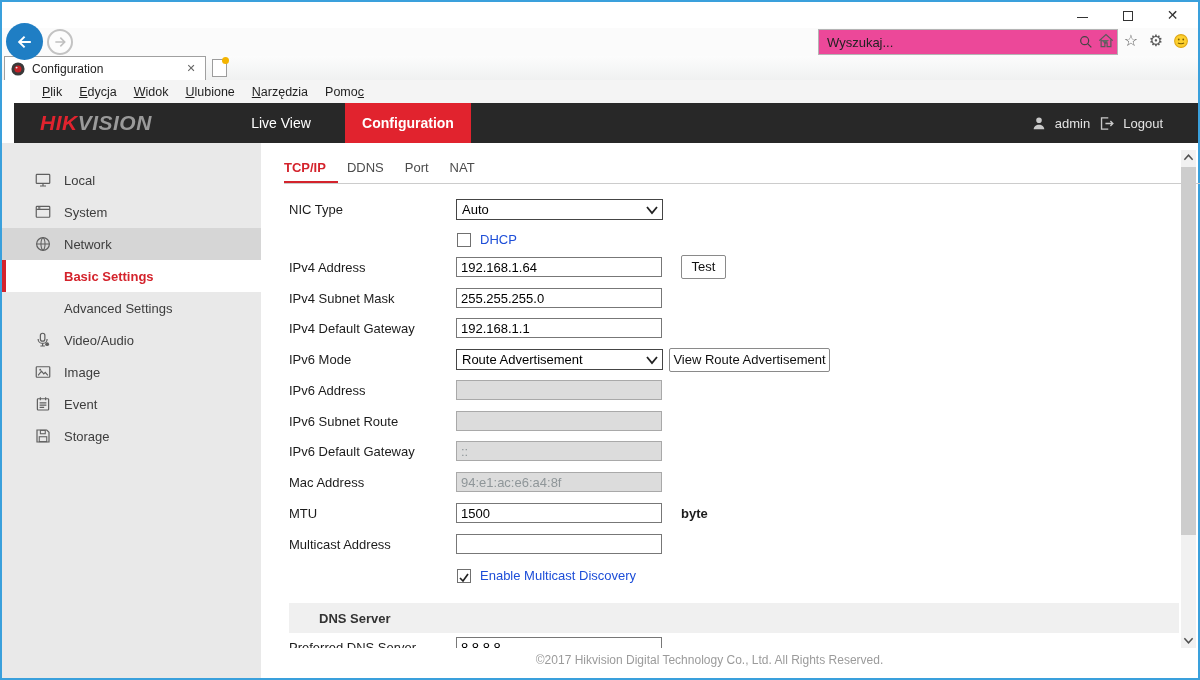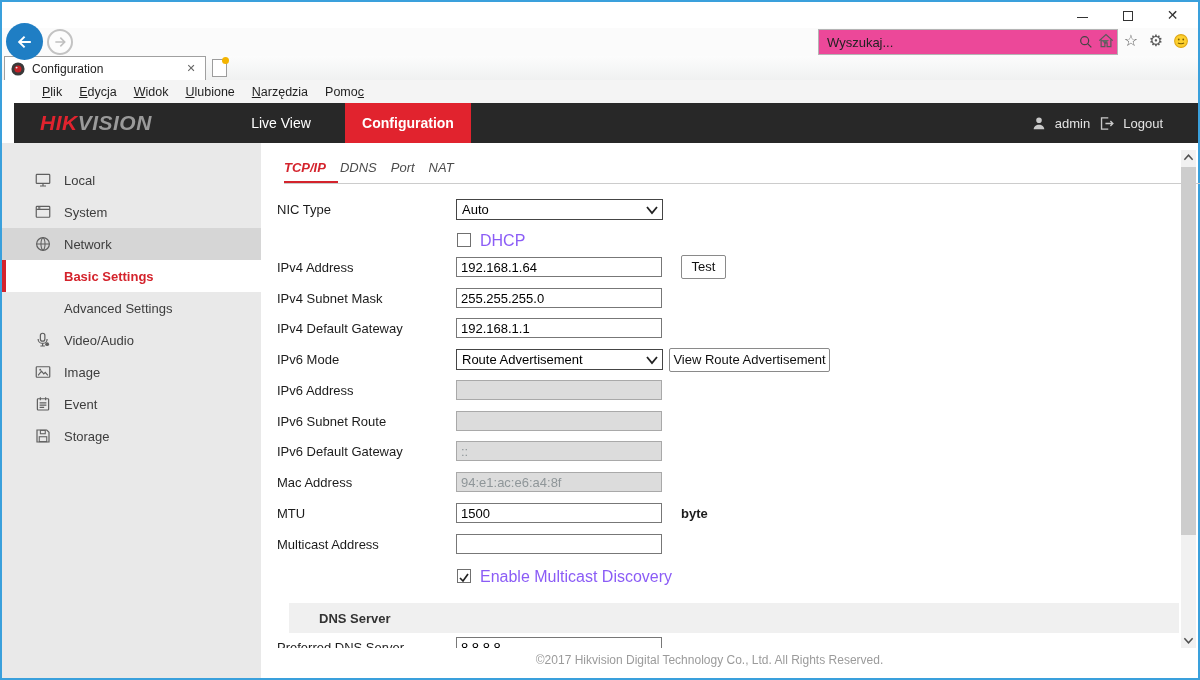--- a/index.html
+++ b/index.html
@@ -64,35 +64,35 @@
   .side-sub { height:32px; display:flex; align-items:center; padding-left:62px; position:relative; }
   .side-sub .slabel { font-size:13px; color:#3d3d3d; }
   .side-sub.active { background:#fff; }
   .side-sub.active .slabel { color:#d4232c; font-weight:bold; }
   .side-sub.active::before { content:""; position:absolute; left:0; top:0; bottom:0; width:4px; background:#d4232c; }
   .sicon { flex:0 0 18px; }
 
   .main { flex:1; position:relative; background:#fff; }
   .viewport { position:absolute; left:0; top:0; width:978px; height:505px; overflow:hidden; }
 
-  .tabsstrip { position:absolute; left:23px; top:17px; display:flex; gap:14px;font-style:italic; }
+  .tabsstrip { position:absolute; left:23px; top:17px; display:flex; gap:21px; }
   .ptab { font-size:13px; color:#4c4c4c; }
   .ptab.active { color:#d4232c; font-weight:bold; }
   .tabunderline { position:absolute; left:23px; top:38px; width:54px; height:2px; background:#d4232c; }
   .tabsrule { position:absolute; left:23px; top:40px; width:920px; height:1px; background:#ccc; }
 
   .row { position:absolute; left:0; right:60px; height:26px; }
-  .flabel { position:absolute; left:16px; top:3px; font-size:13px; color:#1c1c1c; white-space:nowrap; }
+  .flabel { position:absolute; left:28px; top:3px; font-size:13px; color:#1c1c1c; white-space:nowrap; }
   .field { position:absolute; left:195px; top:0; width:206px; height:20px; border:1px solid #777; font-size:13px; padding:0 4px; background:#fff; color:#000; font-family:"Liberation Sans",sans-serif; }
   .field.disabled { background:#dcdcdc; border-color:#a9a9a9; color:#8f9699; }
   .select { position:absolute; left:195px; top:0; width:207px; height:21px; border:1px solid #454545; background:#fff; font-size:13px; line-height:19px; padding-left:5px; color:#000; }
   .select .chev { position:absolute; right:3px; top:4px; }
   .btn { position:absolute; height:24px; background:#fff; border:1px solid #8a8a8a; border-radius:2px; font-size:13px; text-align:center; line-height:22px; color:#111; }
   .cb { position:absolute; width:14px; height:14px; border:1px solid #707070; background:#fff; }
-  .cb-label { position:absolute; font-size:16px; color:#8b5cf6; }
+  .cb-label { position:absolute; font-size:13px; color:#1d4ed8; }
   .unit { position:absolute; left:420px; top:3px; font-size:13px; color:#1c1c1c; font-weight:bold; }
 
   .dnsbar { position:absolute; left:28px; top:460px; width:890px; height:30px; background:#f0f0f0; line-height:30px; }
   .dnsbar span { font-size:13px; font-weight:bold; color:#333; margin-left:30px; }
 
   .footer { position:absolute; left:0; right:40px; top:510px; text-align:center; font-size:12px; color:#9b9b9b; }
 
   .scrollbar { position:absolute; top:7px; right:2px; width:15px; height:498px; background:#f1f1f1; z-index:4; }
   .s-arrow { position:absolute; left:0; width:15px; height:15px; display:flex; align-items:center; justify-content:center; }
   .s-up { top:0; } .s-down { bottom:0; }

